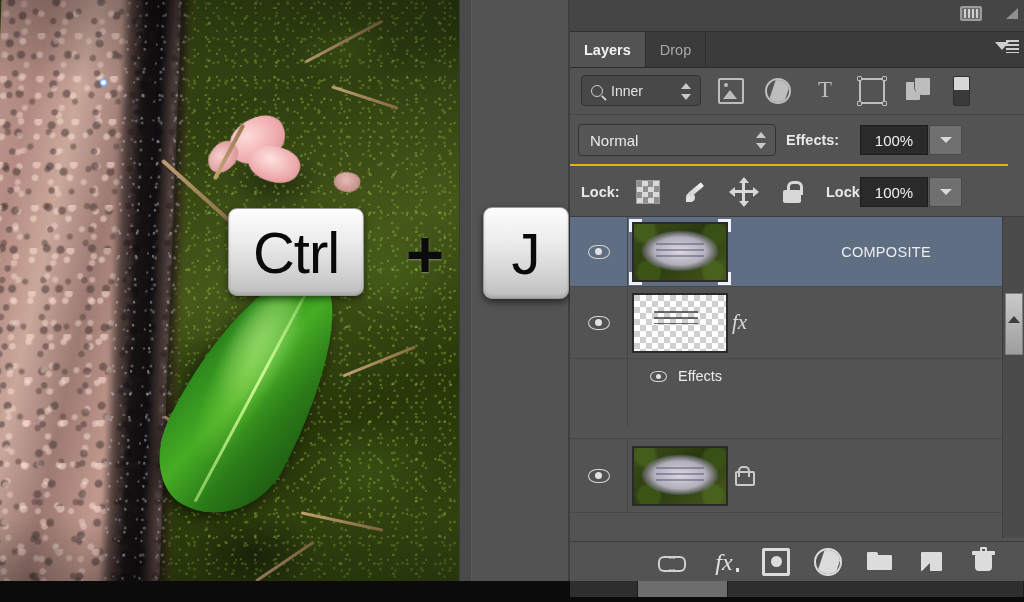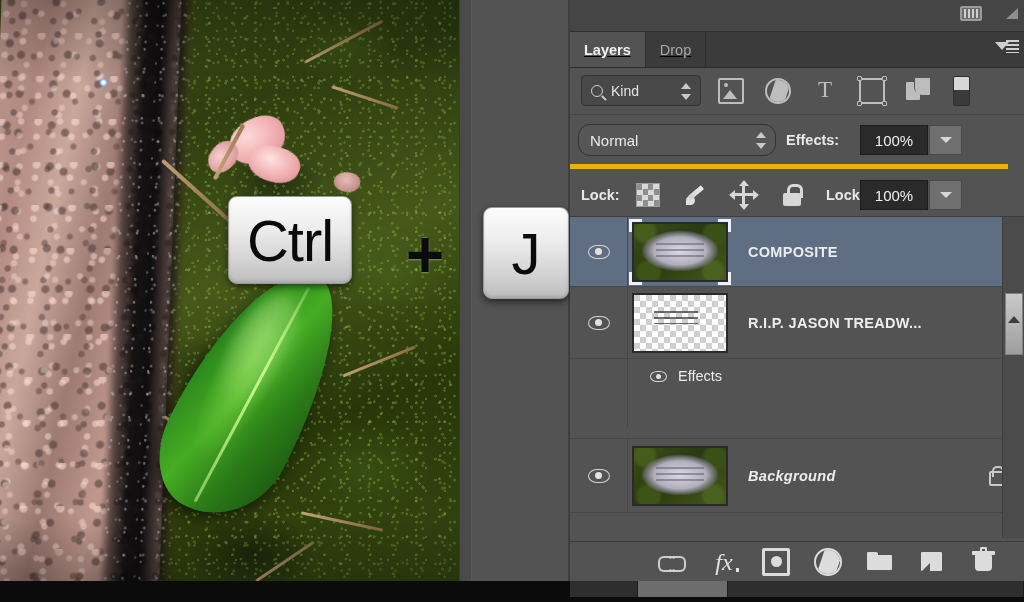--- a/index.html
+++ b/index.html
@@ -126,21 +126,21 @@
 
   
   .keycap {
     position:absolute; border-radius:9px;
     background:linear-gradient(180deg,#fdfdfd 0%,#ececec 38%,#d4d4d4 72%,#bdbdbd 100%);
     border:1px solid #9a9a9a;
     box-shadow:0 3px 7px rgba(0,0,0,.55), inset 0 1px 0 rgba(255,255,255,.95), inset 0 -2px 3px rgba(0,0,0,.12);
     display:flex; align-items:center; justify-content:center;
     color:#0a0a0a; font-weight:400;
   }
-  #key-ctrl { left:228px; top:196px; width:124px; height:88px; font-size:58px; letter-spacing:-1px; }
+  #key-ctrl { left:228px; top:208px; width:136px; height:88px; font-size:58px; letter-spacing:-1px; }
   #key-j    { left:483px; top:207px; width:86px; height:92px; font-size:58px; }
   #plus-sign { position:absolute; left:396px; top:222px; width:58px; height:64px;
       display:flex; align-items:center; justify-content:center;
       font-size:66px; font-weight:700; color:#0b0b0b; line-height:1;
       text-shadow:0 1px 2px rgba(255,255,255,.35); }
 
   
   #gutter-dark { position:absolute; left:459px; top:0; width:13px; height:602px; background:#4a4a4a;
       box-shadow:inset 1px 0 0 #3a3a3a, inset -1px 0 0 #5a5a5a; }
   #gutter-gap  { position:absolute; left:472px; top:0; width:98px; height:602px; background:#535353; }
@@ -153,21 +153,21 @@
       border-bottom:1px solid #2f2f2f; }
   .top-icon-sm { position:absolute; right:42px; top:6px; width:22px; height:15px;
       border:2px solid #9c9c9c; border-radius:2px; background:#6b6b6b; }
   .top-icon-sm::before { content:""; position:absolute; left:2px; top:1px; right:2px; bottom:1px;
       background:repeating-linear-gradient(90deg,#cfcfcf 0 2px, #6b6b6b 2px 4px); }
   .top-icon-corner { position:absolute; right:6px; top:8px; width:0; height:0;
       border-left:12px solid transparent; border-bottom:11px solid #8f8f8f; }
 
   
   #tabbar { position:absolute; left:0; top:32px; width:454px; height:36px; background:#3b3b3b;
-      border-bottom:1px solid #2c2c2c; display:flex; align-items:stretch;text-decoration:underline; }
+      border-bottom:1px solid #2c2c2c; display:flex; align-items:stretch; }
   .tab { display:flex; align-items:center; padding:0 14px; font-size:14.5px; color:#a8a8a8;
       border-right:1px solid #2e2e2e; position:relative; }
   .tab.active { background:#535353; color:#f2f2f2; font-weight:bold; }
   .tab-spacer { flex:1; border-right:none; }
   #panel-menu-btn { position:absolute; right:5px; top:36px; width:24px; height:22px; }
   #panel-menu-btn .tri { position:absolute; left:0; top:6px; width:0; height:0;
       border-left:7px solid transparent; border-right:7px solid transparent; border-top:8px solid #cfcfcf; }
   #panel-menu-btn .lines { position:absolute; right:0; top:4px; width:13px; height:13px;
       background:repeating-linear-gradient(180deg,#cfcfcf 0 2px, transparent 2px 4px); }
 
@@ -204,34 +204,34 @@
   .fi-smart::before { content:""; position:absolute; left:0; top:4px; width:14px; height:18px; background:#bdbdbd; border-radius:1px; }
   .fi-smart::after  { content:""; position:absolute; left:9px; top:0px; width:15px; height:17px;
       background:#bdbdbd; border-radius:1px 1px 1px 7px; box-shadow:-1px -1px 0 #555; }
   .fi-toggle { width:17px; height:30px; border-radius:2px;
       background:linear-gradient(180deg,#d7d7d7 0 45%, #3a3a3a 45% 100%); border:1px solid #2e2e2e; }
 
   
   #blend-row { position:absolute; left:0; top:114px; width:454px; height:50px; background:#535353;
       border-top:1px solid #474747; }
   #blend-select { position:absolute; left:8px; top:9px; width:198px; height:32px;
-      background:#565656; border:1px solid #333; border-radius:12px; display:flex; align-items:center; }
+      background:#565656; border:1px solid #333; border-radius:4px; display:flex; align-items:center; }
   #blend-label { margin-left:11px; font-size:15px; color:#eaeaea; }
   #opacity-label { position:absolute; left:216px; top:17px; font-size:14.5px; color:#e8e8e8; font-weight:bold; }
   #opacity-box { position:absolute; left:290px; top:10px; width:68px; height:30px; background:#2a2a2a;
       border:1px solid #1d1d1d; display:flex; align-items:center; justify-content:center; }
   #opacity-value { font-size:15px; color:#f0f0f0; }
   .stepper-btn { position:absolute; width:33px; height:30px; background:#6f6f6f;
       border:1px solid #4a4a4a; border-radius:2px; display:flex; align-items:center; justify-content:center; }
   .stepper-btn .cdn { width:0;height:0;border-left:6px solid transparent;border-right:6px solid transparent;border-top:6px solid #d8d8d8; }
   #opacity-stepper { left:359px; top:10px; }
 
   
   #lock-row { position:absolute; left:0; top:164px; width:438px; height:52px; background:#535353;
-      border-top:5px solid #eab308; }
+      border-top:2px solid #eab308; }
   #lock-label { position:absolute; left:11px; top:18px; font-size:14.5px; color:#e8e8e8; font-weight:bold; }
   .lock-icons { position:absolute; left:66px; top:0; height:52px; display:flex; align-items:center; gap:24px; }
   .li { width:24px; height:24px; position:relative; }
   .li-transparency { border:1px solid #9b9b9b;
       background:conic-gradient(#d9d9d9 0 25%, #8f8f8f 0 50%, #d9d9d9 0 75%, #8f8f8f 0);
       background-size:11px 11px; }
   .li-brush::before { content:""; position:absolute; left:2px; bottom:2px; width:9px; height:9px; border-radius:50% 50% 50% 0;
       background:#e0e0e0; }
   .li-brush::after { content:""; position:absolute; left:7px; bottom:7px; width:17px; height:5px;
       background:linear-gradient(90deg,#cfcfcf,#efefef); transform:rotate(-40deg); transform-origin:left bottom; border-radius:1px; }
@@ -286,21 +286,21 @@
       background-size:12px 12px; }
   .thumb.alpha::after { content:""; position:absolute; left:22%; top:30%; width:48%; height:22%;
       background:repeating-linear-gradient(180deg, rgba(60,60,60,.75) 0 2px, transparent 2px 6px);
       filter:blur(.5px); }
   .thumb .corner { position:absolute; width:13px; height:13px; border:3px solid #eef2f8; }
   .thumb .c-tl { left:-5px; top:-5px; border-right:none; border-bottom:none; }
   .thumb .c-tr { right:-5px; top:-5px; border-left:none; border-bottom:none; }
   .thumb .c-bl { left:-5px; bottom:-5px; border-right:none; border-top:none; }
   .thumb .c-br { right:-5px; bottom:-5px; border-left:none; border-top:none; }
   .layer-name { flex:1; font-size:14.5px; color:#ededed; letter-spacing:.3px; padding-left:16px; }
-  .layer-name.caps { font-weight:bold; }
+  .layer-name.caps { font-weight:normal;text-align:center; }
   .layer-name.italic { font-style:italic; font-weight:bold; }
   .fx-badge { font-family:"Liberation Serif", serif; font-style:italic; font-size:21px; color:#d9d9d9; padding-right:6px; }
   .lock-badge { width:22px; height:22px; position:relative; margin-right:16px; }
   .lock-badge::before { content:""; position:absolute; left:3px; bottom:1px; width:16px; height:11px;
       border:2px solid #c9c9c9; border-radius:2px; }
   .lock-badge::after { content:""; position:absolute; left:6px; top:1px; width:8px; height:9px;
       border:2px solid #c9c9c9; border-bottom:none; border-radius:5px 5px 0 0; }
 
   
   .fx-row { position:relative; width:378px; height:34px; display:flex; align-items:center; background:#535353; }
@@ -414,21 +414,21 @@
       <div class="tab tab-spacer"></div>
     </div>
     <div id="panel-menu-btn">
       <div class="tri"></div>
       <div class="lines"></div>
     </div>
 
     <div id="filter-row">
       <div id="kind-select">
         <span class="magnifier"></span>
-        <span id="kind-label">Kind</span>
+        <span id="kind-label">Inner</span>
         <span class="spinner">
           <span class="up"></span>
             <span class="dn"></span>
         </span>
       </div>
       <div class="filter-icons">
         <div class="fi fi-pixel"></div>
         <div class="fi fi-adj"></div>
         <div class="fi fi-type">T</div>
         <div class="fi fi-shape">
@@ -504,21 +504,20 @@
       <div class="layer-row" style="height:72px">
         <div class="eye-cell">
           <span class="eye">
             <span class="ball"></span>
               <span class="pupil"></span>
           </span>
         </div>
         <div class="thumb-cell">
           <div class="thumb alpha"></div>
         </div>
-        <div class="layer-name caps">R.I.P. JASON  TREADW...</div>
         <span class="fx-badge">fx</span>
       </div>
 
       <div class="fx-row">
         <div class="gutter"></div>
         <div class="indent-1" style="display:flex;align-items:center;gap:11px;">
           <span class="eye small">
             <span class="ball"></span>
               <span class="pupil"></span>
           </span>
@@ -536,21 +535,20 @@
       <div class="layer-row" style="height:74px">
         <div class="eye-cell">
           <span class="eye">
             <span class="ball"></span>
               <span class="pupil"></span>
           </span>
         </div>
         <div class="thumb-cell">
           <div class="thumb grave"></div>
         </div>
-        <div class="layer-name italic">Background</div>
         <span class="lock-badge"></span>
       </div>
 
       <div id="list-scroll">
         <div id="list-scroll-thumb">
           <span class="arrow"></span>
         </div>
       </div>
     </div>
 

